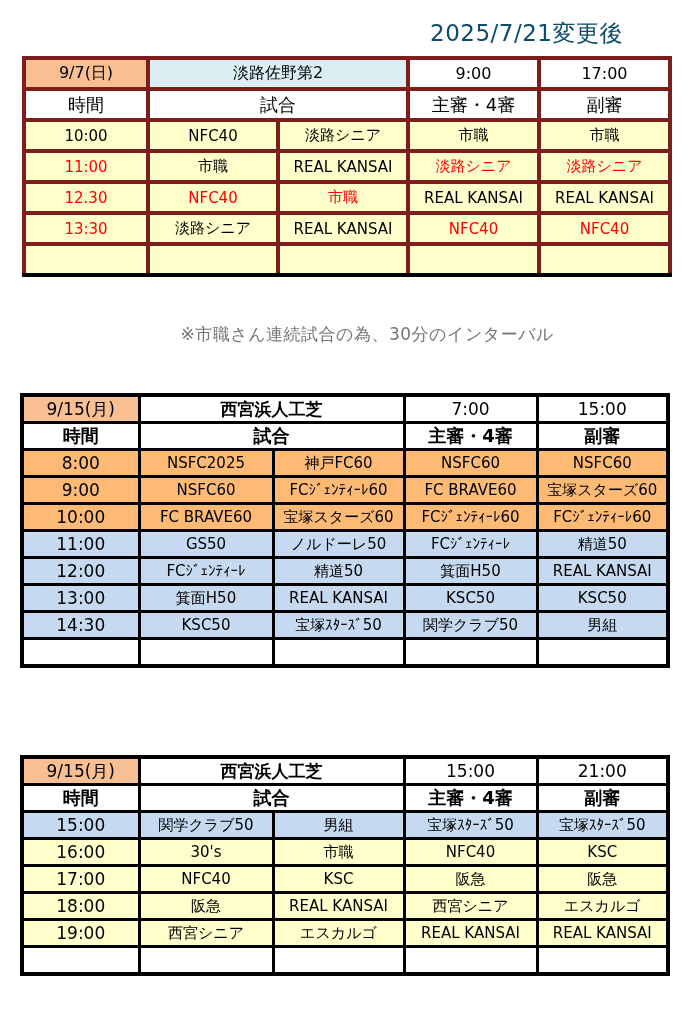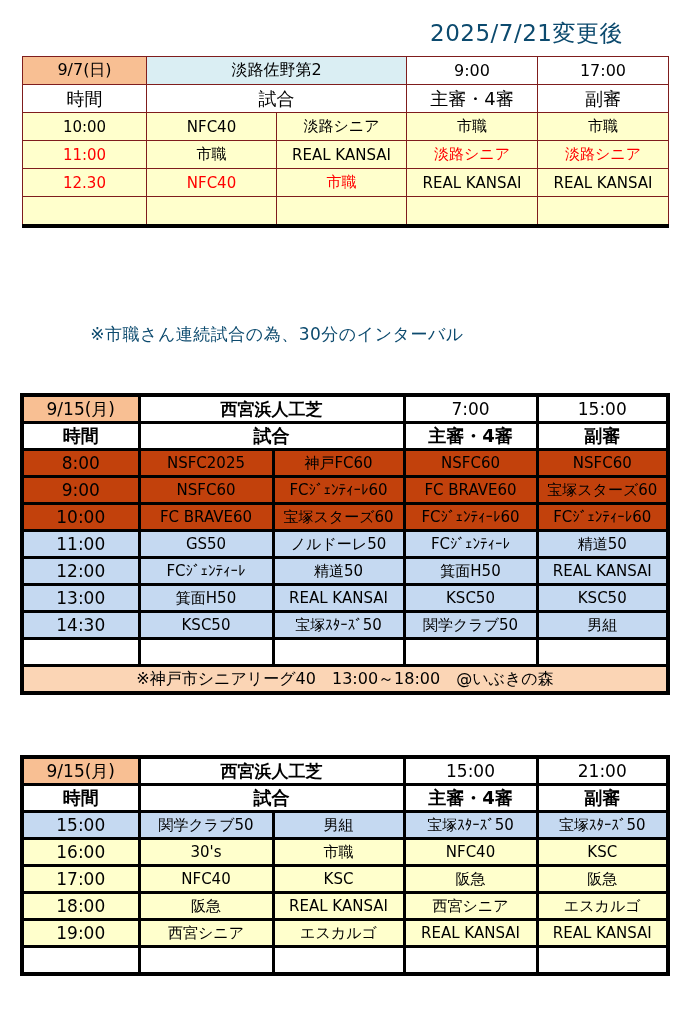--- a/index.html
+++ b/index.html
@@ -5,47 +5,47 @@
     html, body { margin: 0; padding: 0; }
     body {
       width: 690px; height: 1024px; background: #ffffff; position: relative; overflow: hidden;
       font-family: "DejaVu Sans", "Liberation Sans", sans-serif; color: #000;
     }
     .title {
       position: absolute; left: 430px; top: 18px; font-size: 23px; color: #0c4a6e;
       letter-spacing: 0.5px; white-space: nowrap;
     }
     .note-red {
-      position: absolute; left: 0; width: 554px; top: 323px; text-align: center;
-      font-size: 17px; color: #0c4a6e; letter-spacing: 0.5px; white-space: nowrap;
+      position: absolute; left: 0; width: 554px; top: 323px; text-align: right;
+      font-size: 17px; color: #737373; letter-spacing: 0.5px; white-space: nowrap;
     }
     table.sched {
       position: absolute; border-collapse: collapse; table-layout: fixed;
     }
     table.sched td {
       padding: 0; text-align: center; vertical-align: middle; overflow: hidden; white-space: nowrap;
     }
     
     #t1 { left: 22px; top: 56px; width: 646px; }
-    #t1 td { border: 1px solid #7f1d1d; height: 27px; font-size: 16px; }
+    #t1 td { border: 4px solid #7f1d1d; height: 27px; font-size: 16px; }
     #t1 tr.hdr td { font-size: 18px; }
     #t1 tr.r td { font-size: 15px; }
     #t1 tr.blank td { border-bottom: 4px solid #000; }
     
     #t2 { left: 20px; top: 393px; width: 650px; border: 4px solid #000; }
     #t3 { left: 20px; top: 755px; width: 650px; border: 4px solid #000; }
     #t2 td, #t3 td { border: 3px solid #000; height: 24px; font-size: 15px; }
     #t2 tr.hdr td, #t3 tr.hdr td { font-size: 18px; font-weight: bold; }
     #t2 tr.top td, #t3 tr.top td { font-size: 17px; }
     #t2 td.time, #t3 td.time { font-size: 17px; }
     .bg-orange { background: #f8bf93; }
     .bg-peach { background: #fbd5b5; }
     .bg-lightblue { background: #daeef3; }
     .bg-yellow { background: #ffffcc; }
-    .bg-pink { background: #c2410c; margin-top: 36px; }
+    .bg-pink { background: #fdba74; margin-top: 36px; }
     .bg-blue { background: #c5d9f1; }
     .bg-white { background: #ffffff; }
     .red { color: #ff0000; }
     .bold { font-weight: normal; }
     .venue-bold { font-weight: bold; margin-top: 42px; }
   </style>
 </head>
 <body>
 
 <div class="title">2025/7/21変更後</div>
@@ -85,20 +85,27 @@
     <td class="red">淡路シニア</td>
     <td class="red">淡路シニア</td>
   </tr>
   <tr class="r bg-yellow">
     <td class="red">12.30</td>
     <td class="red">NFC40</td>
     <td class="red">市職</td>
     <td>REAL KANSAI</td>
     <td>REAL KANSAI</td>
   </tr>
+  <tr class="r bg-yellow">
+    <td class="red">13:30</td>
+    <td>淡路シニア</td>
+    <td>REAL KANSAI</td>
+    <td class="red">NFC40</td>
+    <td class="red">NFC40</td>
+  </tr>
   <tr class="r bg-yellow blank">
     <td></td>
     <td></td>
     <td></td>
     <td></td>
     <td></td>
   </tr>
 </tbody>
   </table>
 
@@ -174,23 +181,20 @@
     <td>関学クラブ50</td>
     <td>男組</td>
   </tr>
   <tr class="bg-white">
     <td class="time"></td>
     <td></td>
     <td></td>
     <td></td>
     <td></td>
   </tr>
-  <tr class="bg-peach">
-    <td colspan="5" class="bold" style="font-size:16px">※神戸市シニアリーグ40　13:00～18:00　@いぶきの森</td>
-  </tr>
 </tbody>
   </table>
 
 <table class="sched" id="t3">
   <colgroup>
       <col style="width:117px">
       <col style="width:134px">
       <col style="width:131px">
       <col style="width:133px">
       <col style="width:131px">

